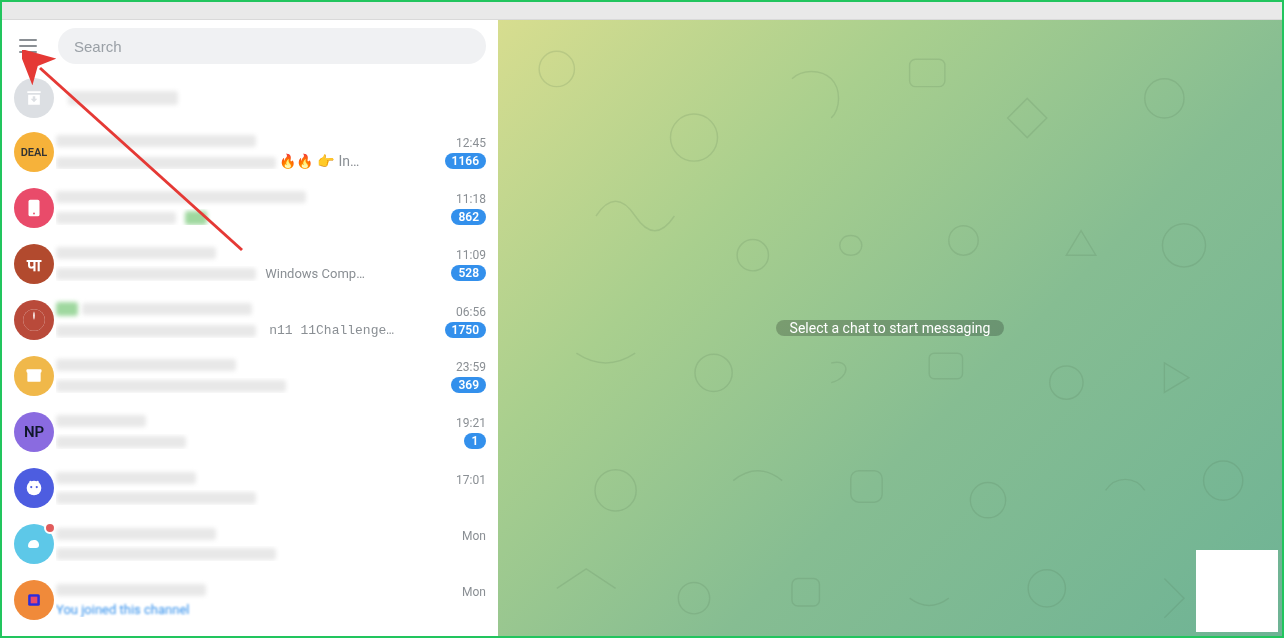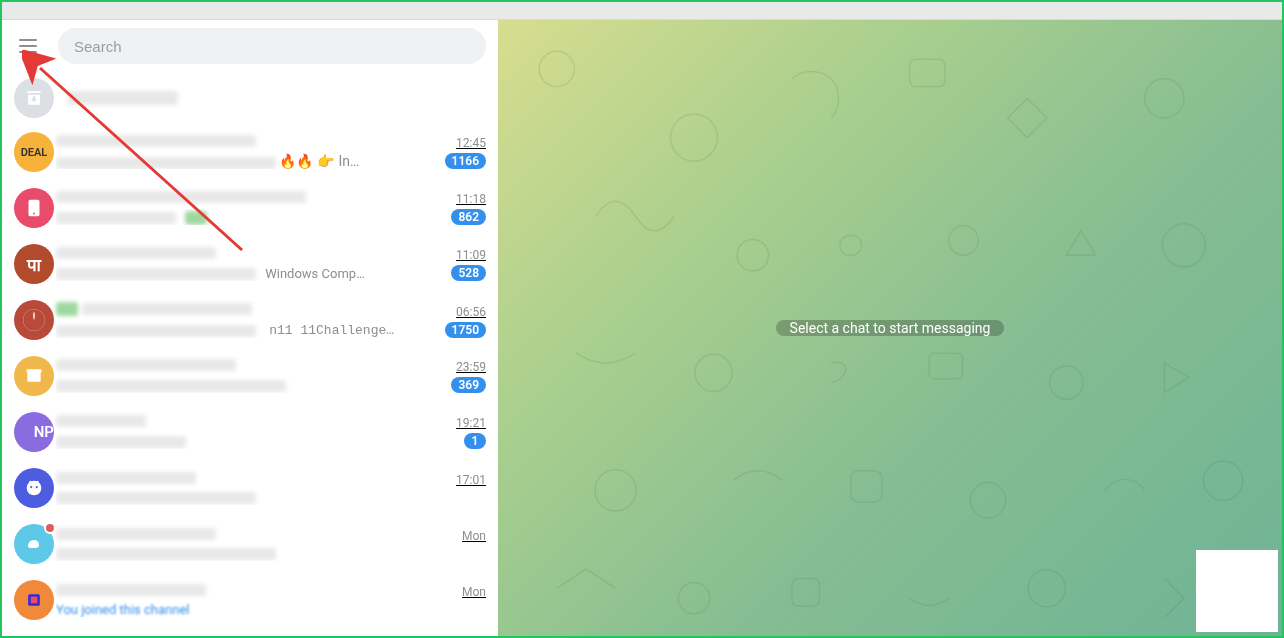--- a/index.html
+++ b/index.html
@@ -14,21 +14,21 @@
   .search { flex: 1; height: 36px; border-radius: 18px; background: #f0f1f3; border: none; padding: 0 16px; font-size: 15px; color: #333; outline: none; }
   .search::placeholder { color: #9aa0a6; }
   .chat-list { flex: 1; overflow-y: auto; }
   .archive-row { display: flex; align-items: center; padding: 6px 12px; gap: 14px; }
   .archive-icon { width: 40px; height: 40px; border-radius: 50%; background: #dcdfe3; display: flex; align-items: center; justify-content: center; }
   .archive-icon svg { width: 20px; height: 20px; fill: #fff; }
   .chat-row { display: flex; align-items: center; padding: 6px 12px; gap: 2px; cursor: pointer; height: 56px; }
   .avatar { width: 40px; height: 40px; border-radius: 50%; flex-shrink: 0; display: flex; align-items: center; justify-content: center; font-size: 15px; font-weight: 600; color: #fff; position: relative; }
   .avatar-notif { position: absolute; top: -2px; right: -2px; width: 12px; height: 12px; border-radius: 50%; background: #e15b5b; border: 2px solid #fff; }
   .chat-body { flex: 1; min-width: 0; display: flex; flex-direction: column; justify-content: center; gap: 3px; }
-  .chat-top { display: flex; justify-content: space-between; align-items: baseline; text-decoration: underline; }
+  .chat-top { display: flex; justify-content: space-between; align-items: baseline; }
   .chat-time { font-size: 12px; color: #8a8f94; flex-shrink: 0; margin-left: 8px; }
   .chat-bottom { display: flex; justify-content: space-between; align-items: center; }
   .chat-msg { font-size: 13px; color: #8a8f94; white-space: nowrap; overflow: hidden; text-overflow: ellipsis; flex: 1; }
   .chat-msg .emoji { font-size: 14px; }
   .chat-msg .link { color: #3390ec; }
   .badge { background: #3390ec; color: #fff; font-size: 12px; font-weight: 600; border-radius: 10px; padding: 1px 7px; min-width: 22px; text-align: center; flex-shrink: 0; margin-left: 8px; }
   .blur-bar { background: #e8e8e8; border-radius: 3px; filter: blur(2px); }
   .blur-green { background: #9fd89f; border-radius: 3px; filter: blur(2px); }
   .main { flex: 1; height: 100%; position: relative; background: linear-gradient(135deg, #d7dd8f 0%, #a9cf8e 30%, #86bd92 60%, #6eb395 100%); display: flex; align-items: center; justify-content: center; overflow: hidden; }
   .doodles { position: absolute; inset: 0; opacity: 0.15; }
@@ -164,21 +164,21 @@
             <div class="chat-bottom">
               <span class="chat-msg">
                 <span class="blur-bar" style="display:inline-block;width:230px;height:12px;vertical-align:middle;"></span>
               </span>
               <span class="badge">369</span>
             </div>
           </div>
         </div>
 
         <div class="chat-row">
-          <div class="avatar" style="background:#8a6be0;color:#ffffff;justify-content:flex-end;">
+          <div class="avatar" style="background:#8a6be0;color:#0f172a;">
               <span>NP</span>
             </div>
           <div class="chat-body">
             <div class="chat-top">
               <div class="blur-bar" style="width:90px;height:12px;"></div>
               <span class="chat-time">19:21</span>
             </div>
             <div class="chat-bottom">
               <span class="chat-msg">
                 <span class="blur-bar" style="display:inline-block;width:130px;height:12px;vertical-align:middle;"></span>

